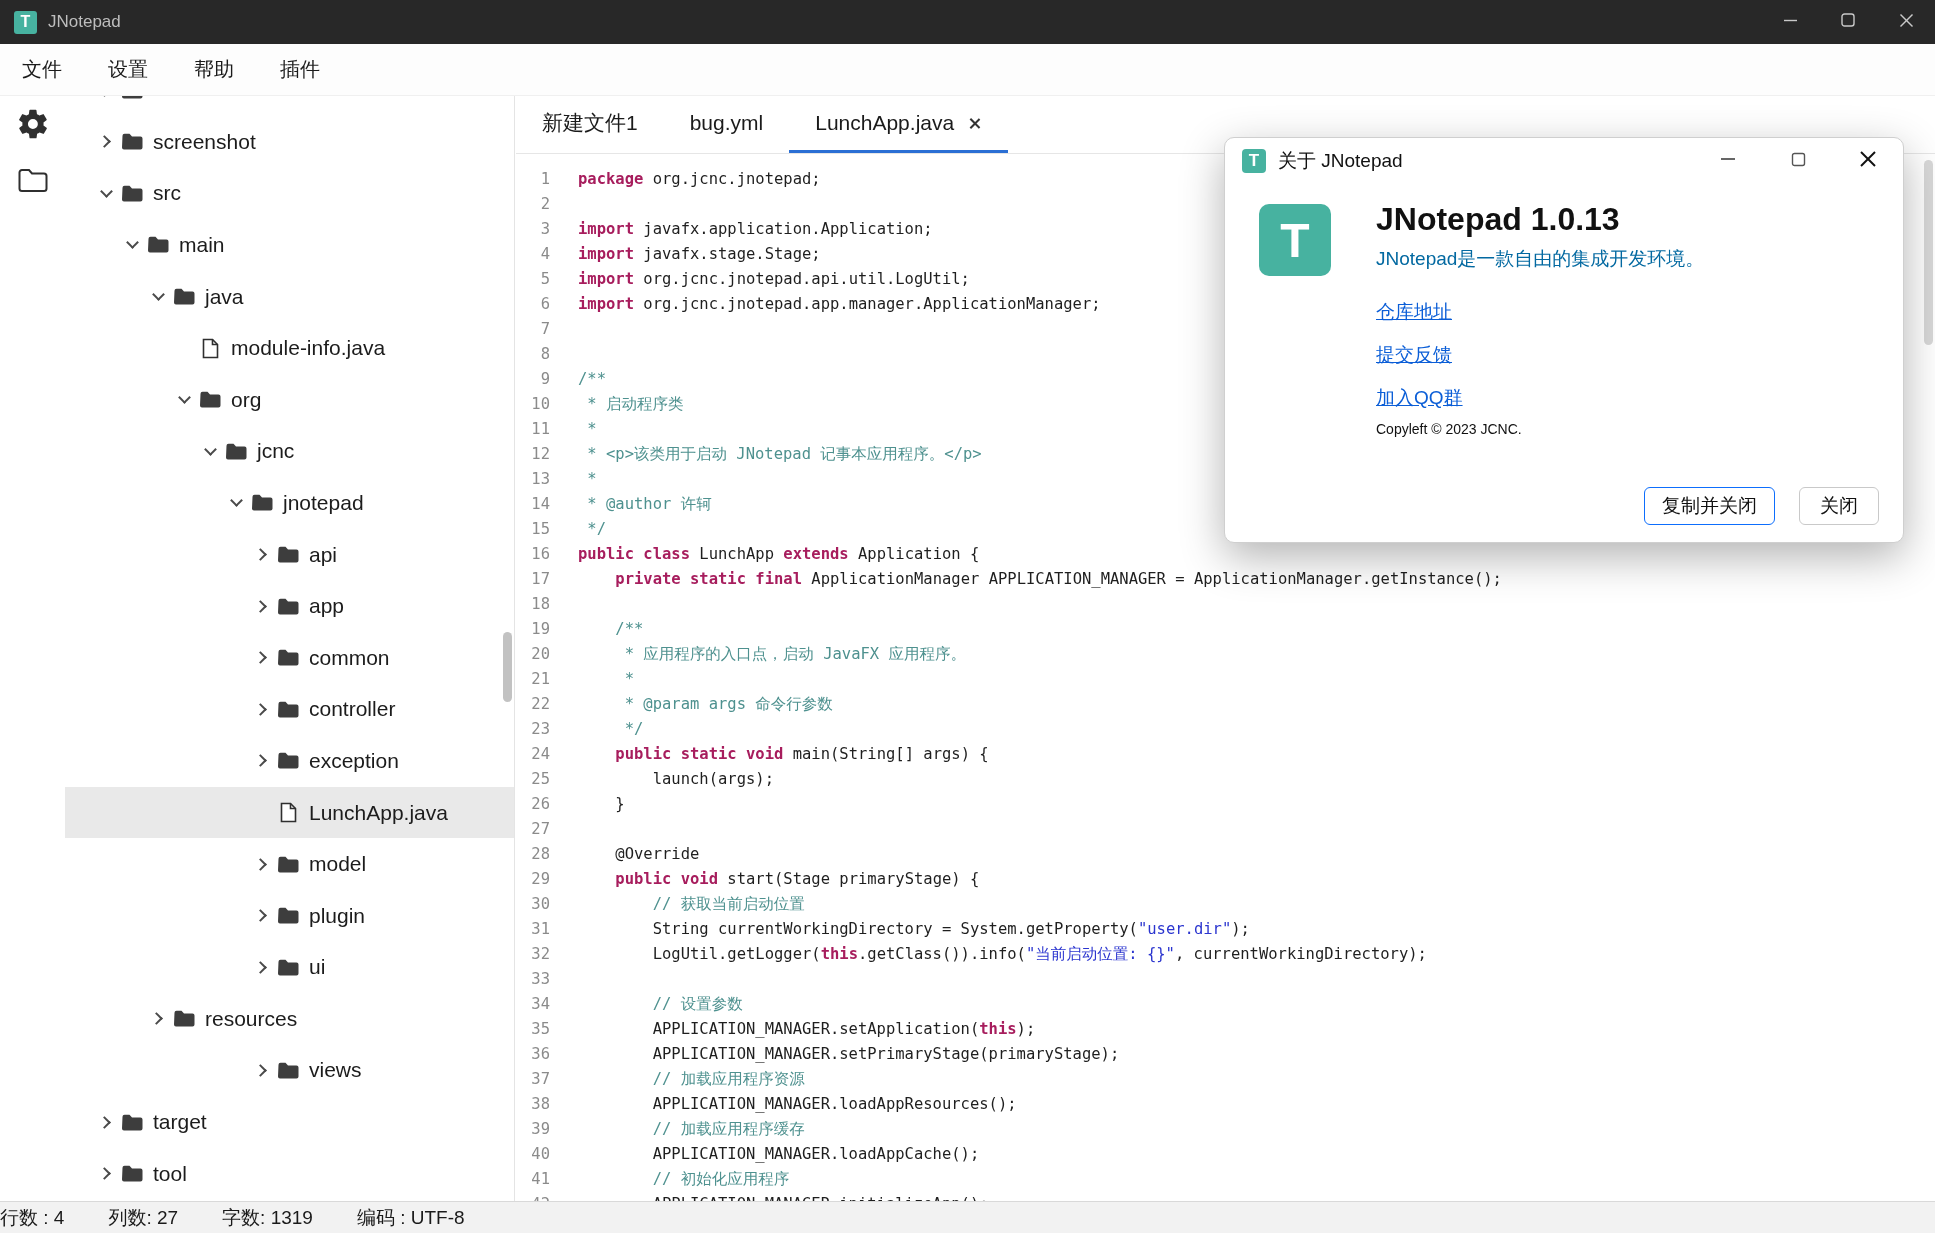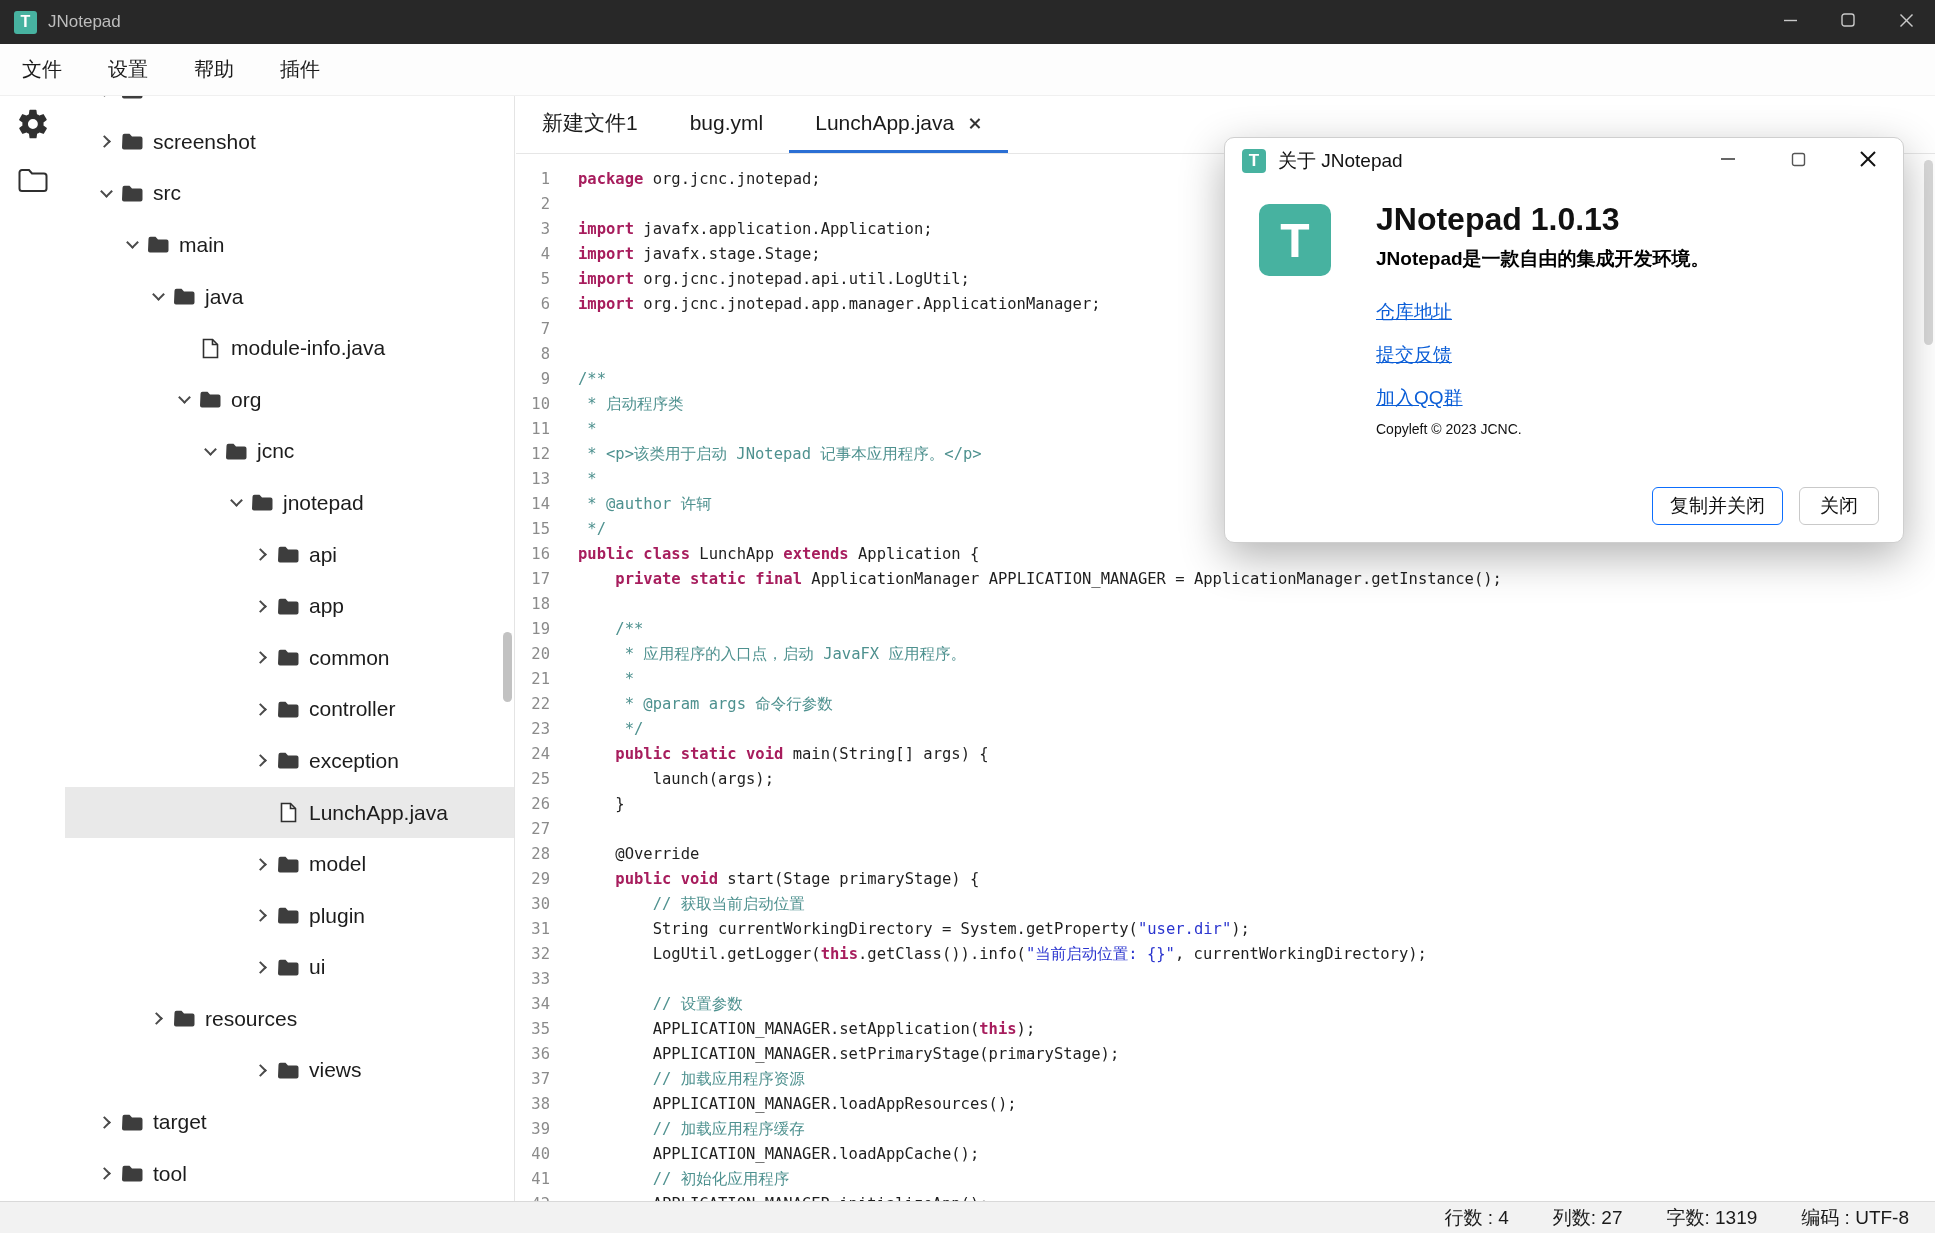--- a/index.html
+++ b/index.html
@@ -51,38 +51,38 @@
   .code-line { display:flex; height:25px; line-height:25px; font-family:"DejaVu Sans Mono", monospace; font-size:15.5px; white-space:pre; }
   .ln { width:34px; text-align:right; color:#8b8b8b; flex:none; margin-right:28px; }
   .code-text { white-space:pre; }
   .tok-t { color:#1f1f1f; }
   .tok-k { color:#a71d5d; font-weight:bold; }
   .tok-c { color:#4e918f; }
   .tok-s { color:#2b35cf; }
   #editor-scroll-thumb { position:absolute; right:2px; top:64px; width:9px; height:185px; background:#d8d8d8; border-radius:5px; }
 
   
-  #status-bar { position:absolute; left:0; right:0; bottom:0; height:32px; background:#f2f2f2; border-top:1px solid #d9d9d9; display:flex; align-items:center; justify-content:flex-end; gap:44px; padding-right:26px; z-index:6; }
+  #status-bar { position:absolute; left:0; right:0; bottom:0; height:32px; background:#f2f2f2; border-top:1px solid #d9d9d9; display:flex; align-items:center; gap:44px; padding-right:26px; z-index:6; }
   .status-item { font-size:19px; color:#1a1a1a; }
 
   
   #dialog { position:absolute; left:1224px; top:137px; width:680px; height:406px; background:#fff; border:1px solid #cfcfcf; border-radius:10px; box-shadow:0 14px 44px rgba(0,0,0,0.30); z-index:10; overflow:hidden; }
   .dlg-titlebar { height:46px; display:flex; align-items:center; padding-left:17px; }
   .dlg-logo { width:24px; height:24px; background:#47b2a0; border-radius:4px; color:#fff; font-weight:bold; font-size:17px; display:flex; align-items:center; justify-content:center; flex:none; }
   .dlg-title { margin-left:12px; font-size:19px; color:#111; }
   .dlg-controls { margin-left:auto; display:flex; height:100%; }
   .dlg-btnbox { width:70px; display:flex; align-items:center; justify-content:center; }
   .dlg-body { position:relative; height:calc(100% - 46px); }
   .dlg-applogo { position:absolute; left:34px; top:20px; width:72px; height:72px; background:#47b2a0; border-radius:10px; color:#fff; font-size:48px; font-weight:bold; display:flex; align-items:center; justify-content:center; }
   .dlg-name { position:absolute; left:151px; top:17px; font-size:32px; font-weight:bold; color:#111; }
-  .dlg-desc { position:absolute; left:151px; top:62px; font-size:19px; color:#000000;font-weight:bold; }
+  .dlg-desc { position:absolute; left:151px; top:62px; font-size:19px; color:#0369a1; }
   .dlg-links { position:absolute; left:151px; top:115px; display:flex; flex-direction:column; gap:17px; }
   .dlg-link { font-size:19px; color:#0b5ed7; text-decoration:underline; cursor:pointer; width:max-content; }
   .dlg-copyright { position:absolute; left:151px; top:237px; font-size:14px; color:#111; }
-  .dlg-buttons { position:absolute; right:24px; bottom:17px; display:flex; gap:16px;padding-left:44px; }
+  .dlg-buttons { position:absolute; right:24px; bottom:17px; display:flex; gap:24px;padding-left:44px; }
   .dlg-btn { height:38px; padding:0 20px; border-radius:6px; background:#fff; font-size:19px; color:#111; display:flex; align-items:center; border:1px solid #c9c9c9; font-family:inherit; cursor:pointer; }
   .dlg-btn.primary { border:1.5px solid #0d6efd; padding:0 17px; }
 </style>
 </head>
 <body>
 
 <div id="titlebar">
   <div class="tb-logo">T</div>
   <div class="tb-title">JNotepad</div>
   <div class="tb-controls">

